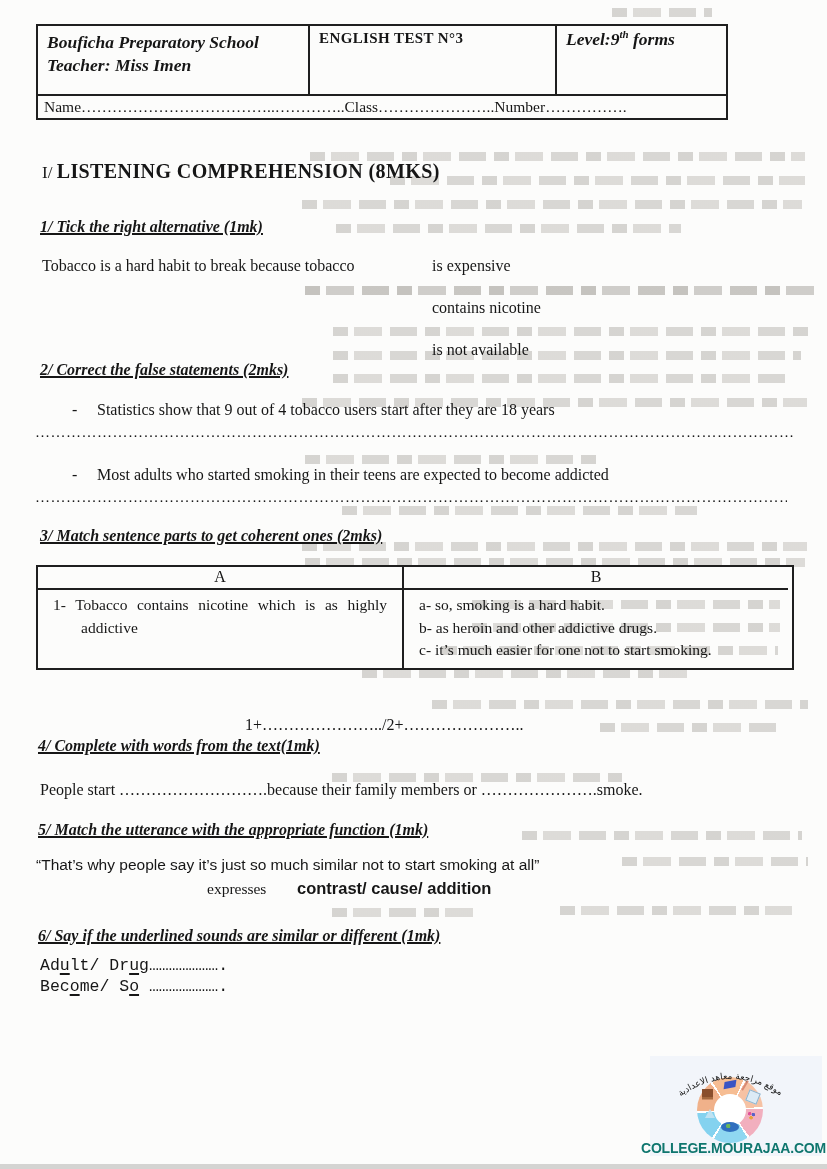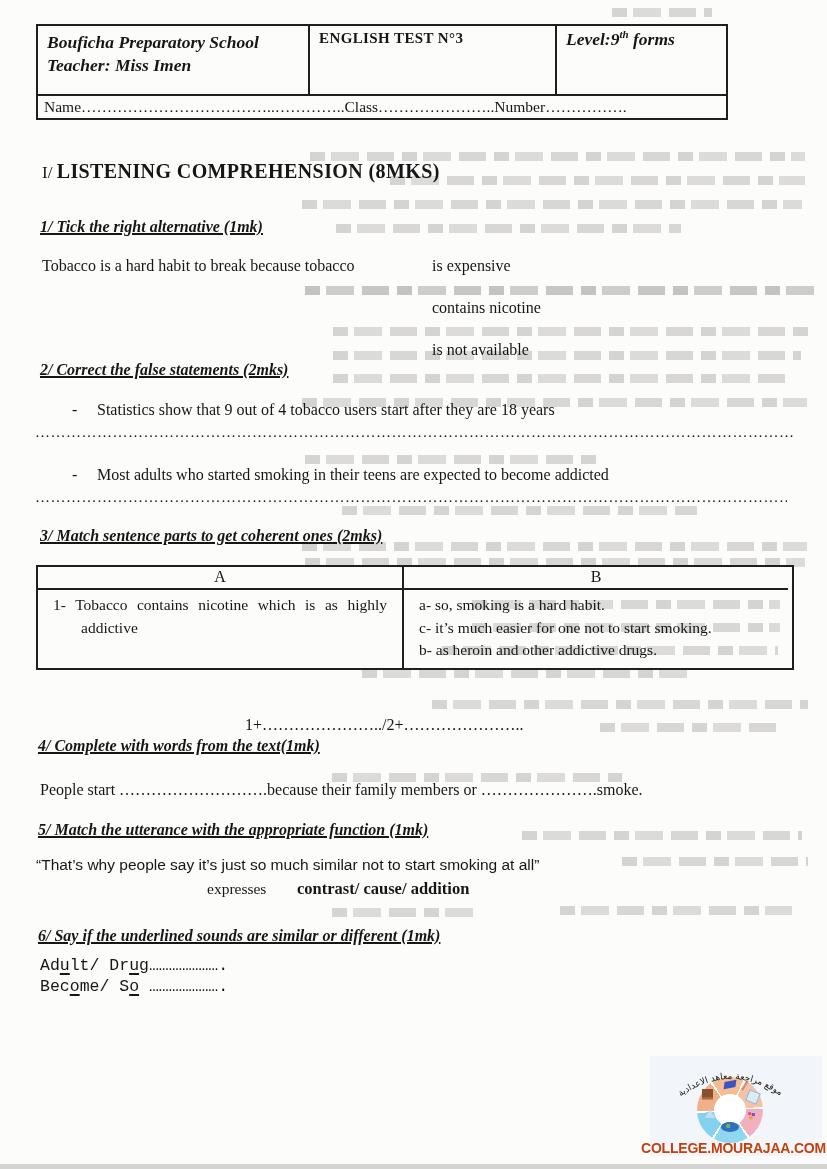--- a/index.html
+++ b/index.html
@@ -35,21 +35,21 @@
   .mt-head{text-align:center;font-size:16px;border-bottom:2px solid #1f1f1f;
            padding:1px 0 2px;}
   .mt-head.bcol{border-left:2px solid #1f1f1f;}
   .mt-body{padding:4px 15px 6px;line-height:1.46;}
   .mt-body.bcol{border-left:2px solid #1f1f1f;}
   .mt-item{padding-left:28px;text-indent:-28px;}
   .mt-body.acol .mt-item{text-align:justify;}
 
   
   .sans{font-family:"Liberation Sans",sans-serif;}
-  .choices{font-family:Liberation Serif, serif;font-weight:bold;font-size:16.5px;}
+  .choices{font-family:Liberation Sans, sans-serif;font-weight:bold;font-size:16.5px;}
 
   
   .pairline{font-size:16.5px;white-space:nowrap;font-family:Liberation Mono, monospace;}
   .uline{text-decoration:underline;text-decoration-thickness:2px;text-underline-offset:2.5px;}
 
   
   .greek{height:9px;opacity:.42;filter:blur(.7px);
     background:repeating-linear-gradient(90deg,
       rgba(138,134,126,.8) 0 15px, transparent 15px 21px,
       rgba(138,134,126,.65) 21px 49px, transparent 49px 57px,
@@ -155,22 +155,22 @@
 
   <div class="abs qheading" style="left:40px;top:527px">3/ Match sentence parts to get coherent ones (2mks)</div>
   <div class="abs match-table">
     <div class="mt-head acol">A</div>
     <div class="mt-head bcol">B</div>
     <div class="mt-body acol">
       <div class="mt-item">1-  Tobacco contains nicotine which is as highly addictive</div>
     </div>
     <div class="mt-body bcol">
       <div class="mt-item">a-  so, smoking is a hard habit.</div>
+      <div class="mt-item">b-  as heroin and other addictive drugs.</div>
       <div class="mt-item">c-  it’s much easier for one not to start smoking.</div>
-      <div class="mt-item">b-  as heroin and other addictive drugs.</div>
     </div>
   </div>
   <div class="abs body-text" style="left:245px;top:716px">1+…………………../2+…………………..</div>
 
   <div class="abs qheading" style="left:38px;top:737px">4/ Complete with words from the text(1mk)</div>
   <div class="abs body-text" style="left:40px;top:781px">People start ……………………….because their family members or ………………….smoke.</div>
 
   <div class="abs qheading" style="left:38px;top:821px">5/ Match the utterance with the appropriate function (1mk)</div>
   <div class="abs body-text sans" style="left:36px;top:856px;font-size:15.5px">“That’s why people say it’s just so much similar not to start smoking at all”</div>
   <div class="abs body-text" style="left:207px;top:880px;font-size:15.5px">expresses</div>
@@ -194,16 +194,16 @@
   <div class="glyph globe"></div>
   <div class="glyph flask"></div>
   <svg class="abs arc-svg" width="134" height="52">
     <defs>
         <path id="arcpath" d="M 8 48 Q 67 0 126 48" fill="none"></path>
       </defs>
     <text font-size="9" fill="#1a1a1a" font-family="DejaVu Sans, sans-serif">
       <textPath href="#arcpath" startOffset="8%">موقع مراجعة معاهد الاعدادية</textPath>
     </text>
   </svg>
-  <div class="abs site" style="color:#c2410c">COLLEGE.MOURAJAA.COM</div>
+  <div class="abs site" style="color:#0f766e">COLLEGE.MOURAJAA.COM</div>
 
   <div class="abs bottom-strip"></div>
 </div>
 
 </body></html>

